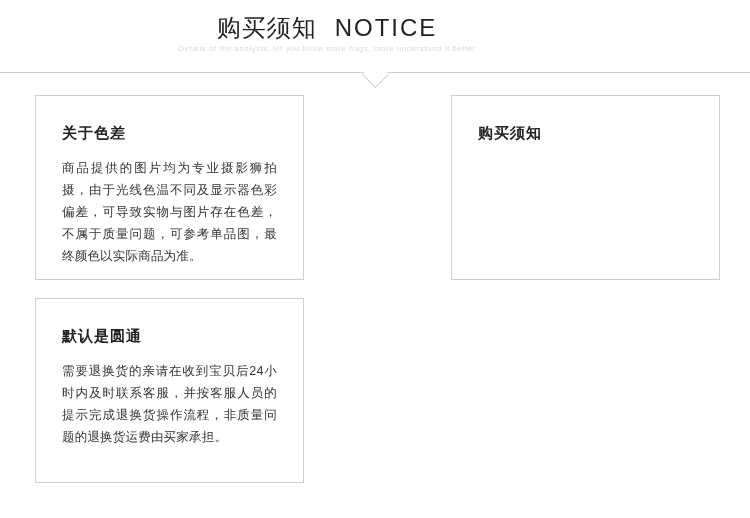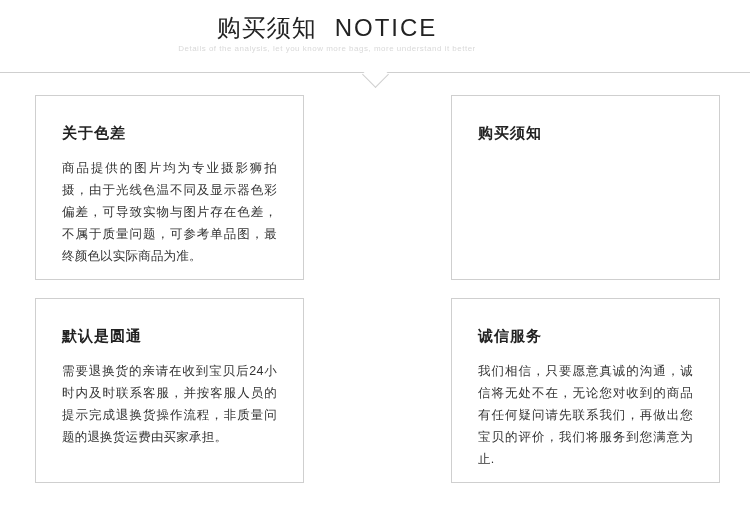--- a/index.html
+++ b/index.html
@@ -147,19 +147,15 @@
 
     <div class="card">
       <div class="card-title">购买须知</div>
     </div>
 
     <div class="card">
       <div class="card-title">默认是圆通</div>
       <div class="card-body">需要退换货的亲请在收到宝贝后24小时内及时联系客服，并按客服人员的提示完成退换货操作流程，非质量问题的退换货运费由买家承担。</div>
     </div>
 
-    <div class="card">
-      <div class="card-title">诚信服务</div>
-      <div class="card-body">我们相信，只要愿意真诚的沟通，诚信将无处不在，无论您对收到的商品有任何疑问请先联系我们，再做出您宝贝的评价，我们将服务到您满意为止.</div>
-    </div>
 
   </div>
 </div>
 
 </body></html>

